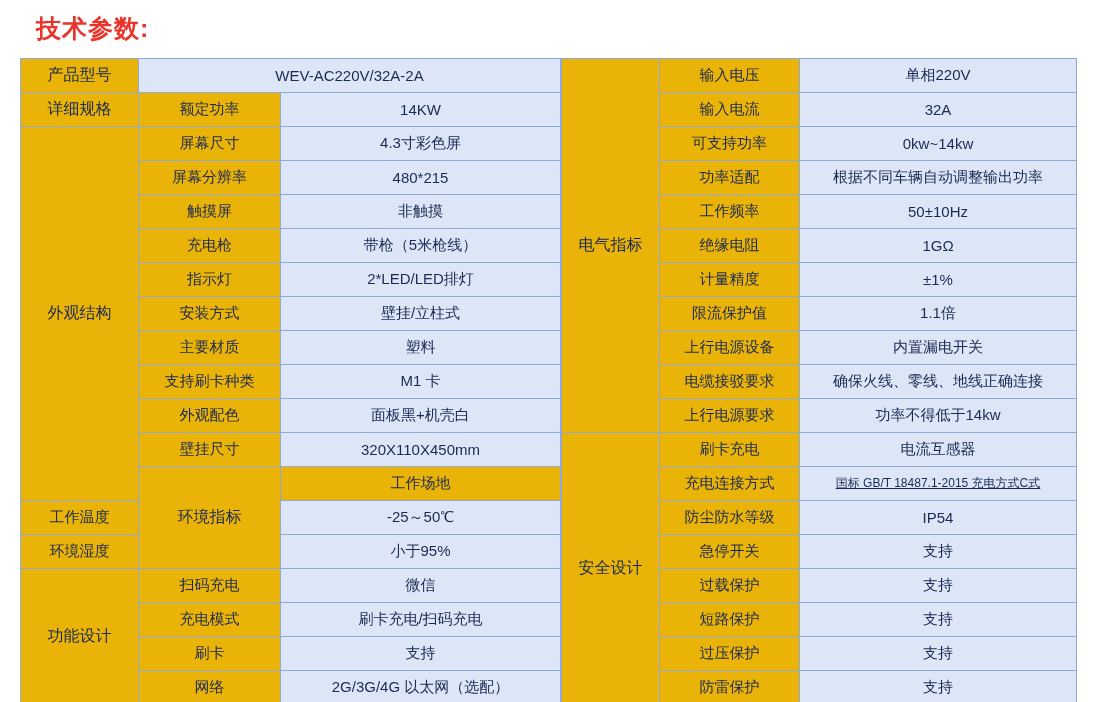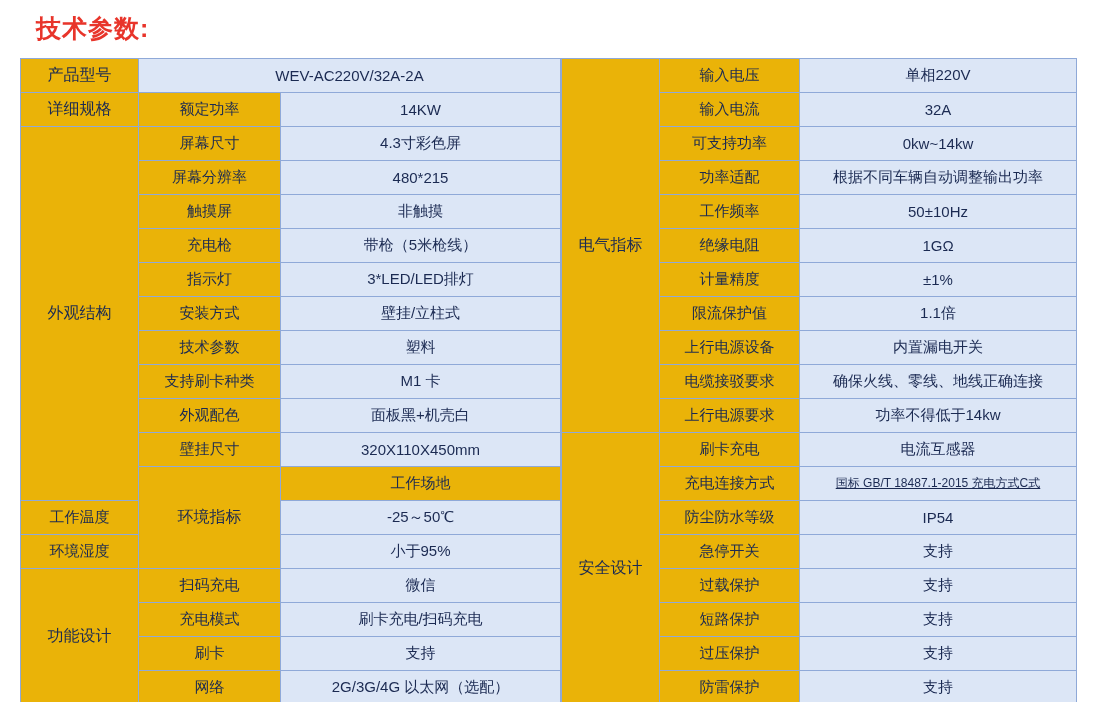--- a/index.html
+++ b/index.html
@@ -108,28 +108,28 @@
         <tr>
           <td class="sub">触摸屏</td>
           <td class="val">非触摸</td>
         </tr>
         <tr>
           <td class="sub">充电枪</td>
           <td class="val">带枪（5米枪线）</td>
         </tr>
         <tr>
           <td class="sub">指示灯</td>
-          <td class="val">3*LED/LED排灯</td>
+          <td class="val">2*LED/LED排灯</td>
         </tr>
         <tr>
           <td class="sub">安装方式</td>
           <td class="val">壁挂/立柱式</td>
         </tr>
         <tr>
-          <td class="sub">技术参数</td>
+          <td class="sub">主要材质</td>
           <td class="val">塑料</td>
         </tr>
         <tr>
           <td class="sub">支持刷卡种类</td>
           <td class="val">M1 卡</td>
         </tr>
         <tr>
           <td class="sub">外观配色</td>
           <td class="val">面板黑+机壳白</td>
         </tr>

